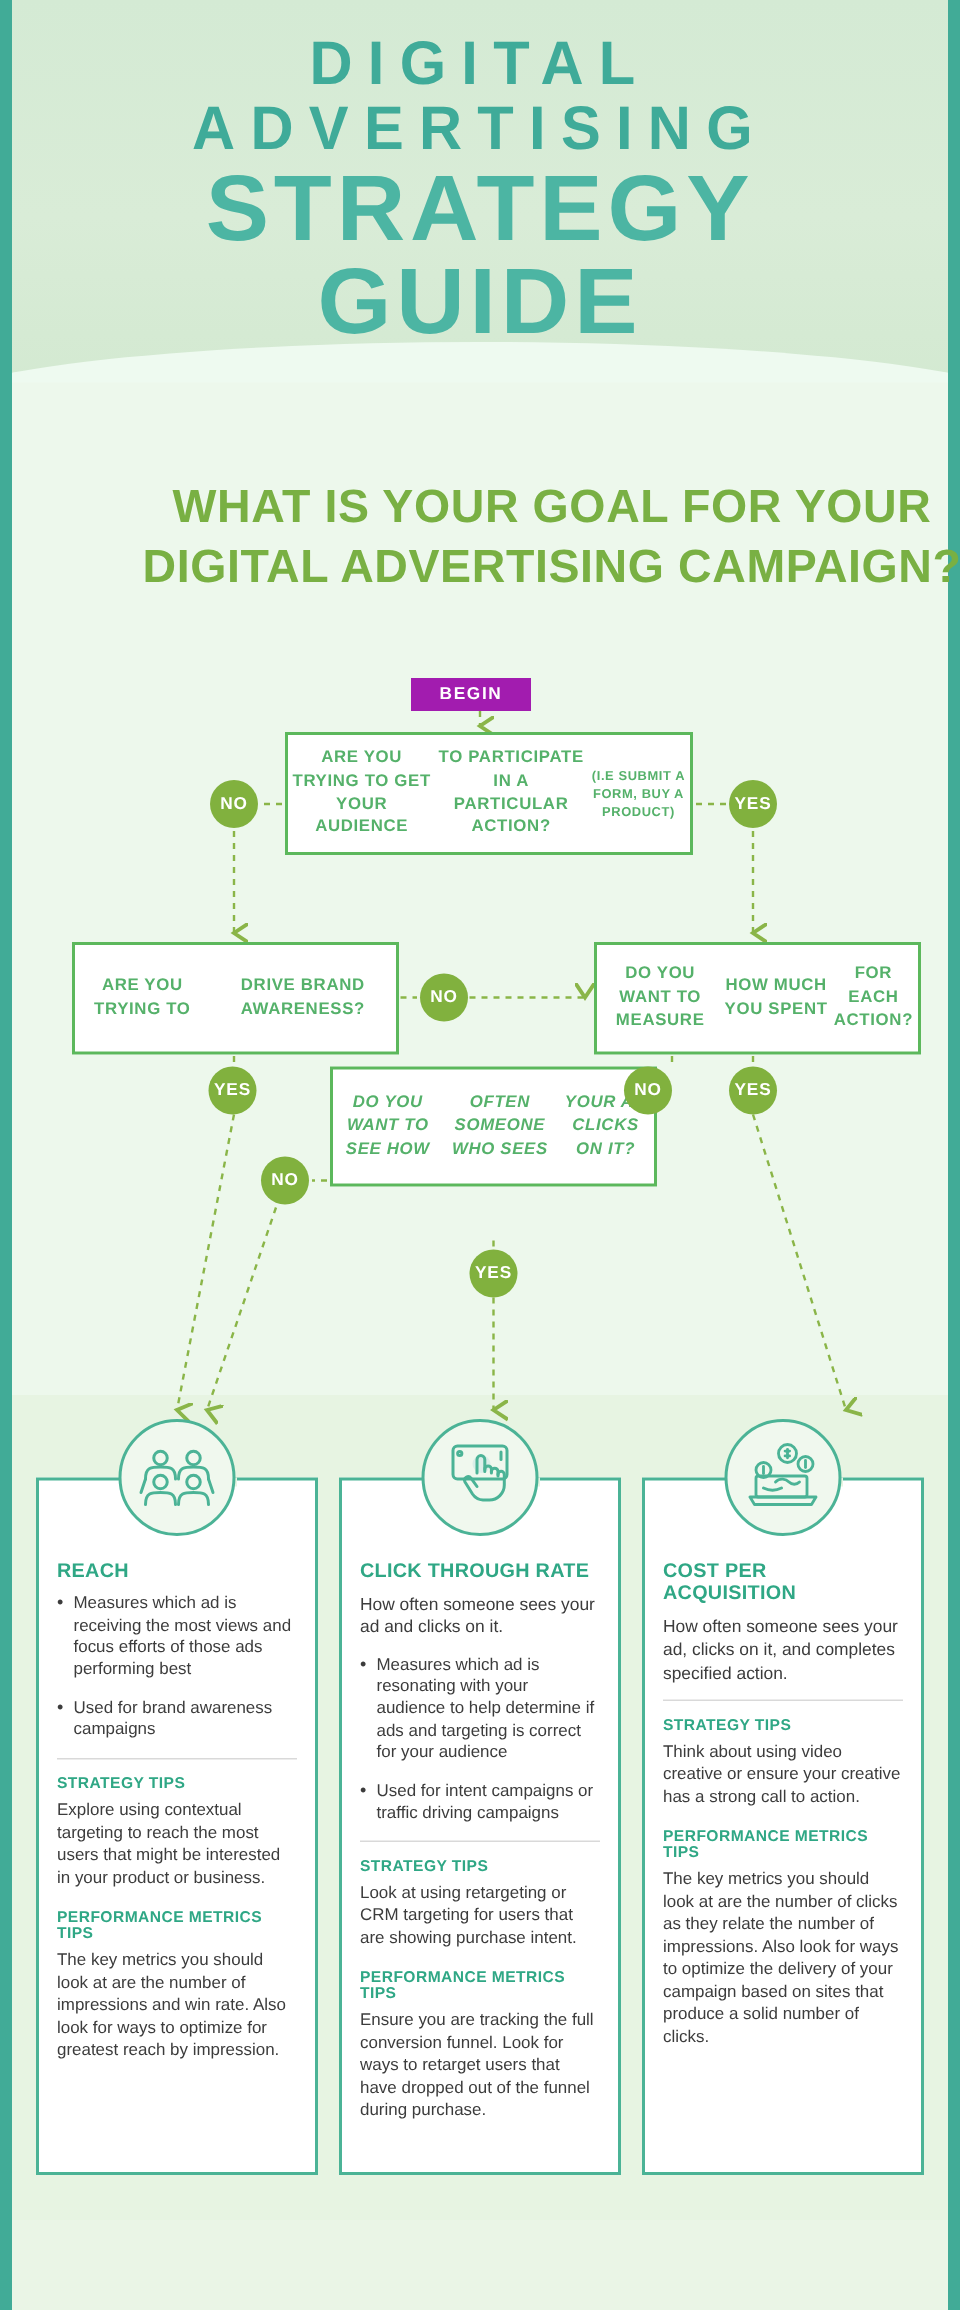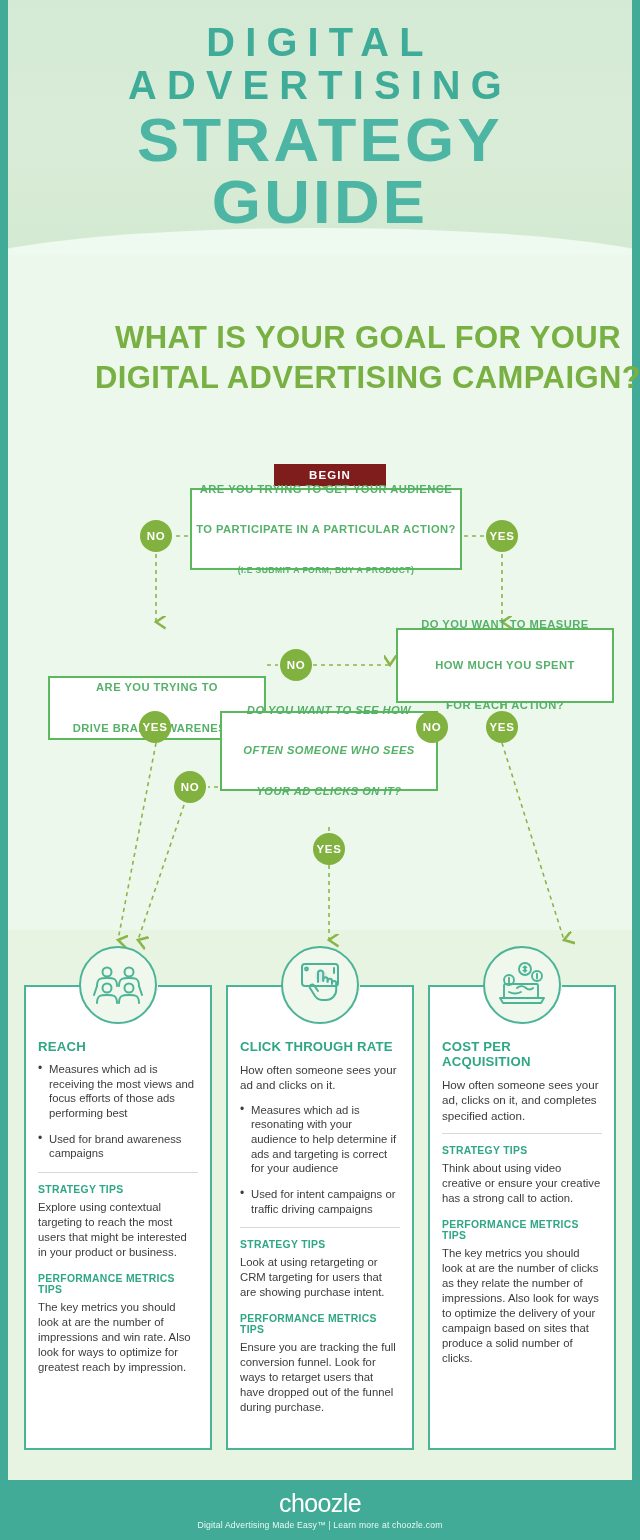--- a/index.html
+++ b/index.html
@@ -96,50 +96,49 @@
     margin-left: 48px;
   }
 
   
   .flow { position: absolute; left: 0; top: 0; width: 624px; height: 1540px; }
   .flow svg { position: absolute; left: 0; top: 0; }
 
   .begin-btn {
     position: absolute;
     left: 266px; top: 452px;
-    width: 112px; height: 22px;
-    background: #7f1d1d;
+    width: 80px; height: 22px;
+    background: #a21caf;
     color: #ffffff;
     font-size: 11.5px;
     font-weight: 700;
     letter-spacing: 1.1px;
-    display: flex; align-items: center; justify-content: center; margin-top: 12px;
+    display: flex; align-items: center; justify-content: center;
   }
 
   .dbox {
     position: absolute;
     background: #ffffff;
     border: 2px solid #5cb85c;
     color: #55b16a;
     font-weight: 700;
     display: flex;
-    flex-direction: column;
+    flex-direction: row;
     align-items: center;
     justify-content: center;
     text-align: center;
     font-size: 11.2px;
     line-height: 1.38;
     letter-spacing: 0.45px;
     font-family: "Liberation Sans Narrow", "Liberation Sans", sans-serif;
-    gap: 25px;
   }
   .dbox .sub { font-size: 8.6px; letter-spacing: 0.4px; margin-top: 2px; }
 
   .box-q1 { left: 182px; top: 488px; width: 272px; height: 82px; }
-  .box-q2 { left: 40px;  top: 628px; width: 218px; height: 64px; margin-top: 48px; }
+  .box-q2 { left: 40px;  top: 628px; width: 218px; height: 75px; }
   .box-q3 { left: 388px; top: 628px; width: 218px; height: 75px; }
   .box-q4 { left: 212px; top: 711px; width: 218px; height: 80px; font-style: italic; }
 
   .badge {
     position: absolute;
     width: 32px; height: 32px;
     border-radius: 50%;
     background: #81b13e;
     color: #ffffff;
     font-size: 11.5px;
@@ -432,17 +431,13 @@
         <div class="card-rule"></div>
         <div class="tips-head">STRATEGY TIPS</div>
         <div class="tips-body">Think about using video creative or ensure your creative has a strong call to action.</div>
         <div class="tips-head">PERFORMANCE METRICS TIPS</div>
         <div class="tips-body">The key metrics you should look at are the number of clicks as they relate the number of impressions. Also look for ways to optimize the delivery of your campaign based on sites that produce a solid number of clicks.</div>
       </div>
 
     </div>
   </div>
 
-  <div class="footer">
-    <div class="brand">choozle</div>
-    <div class="tagline">Digital Advertising Made Easy™  |  Learn more at choozle.com</div>
-  </div>
 </div>
 
 </body></html>

